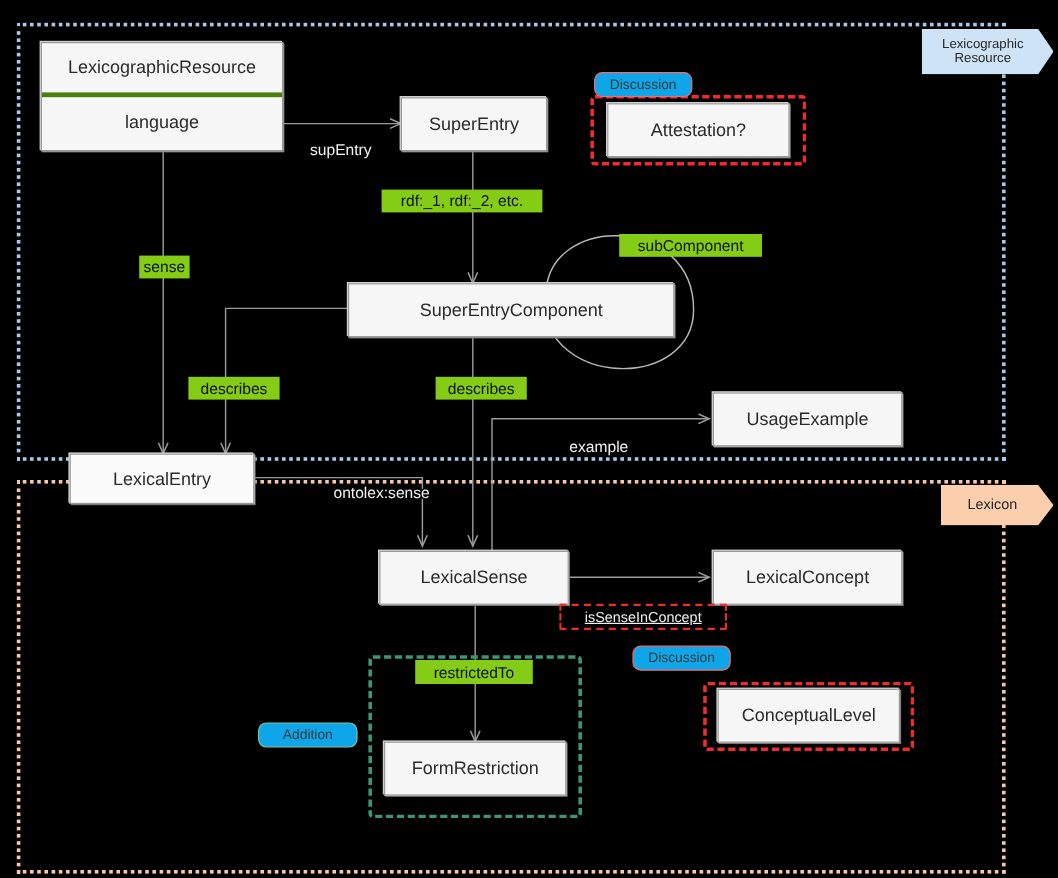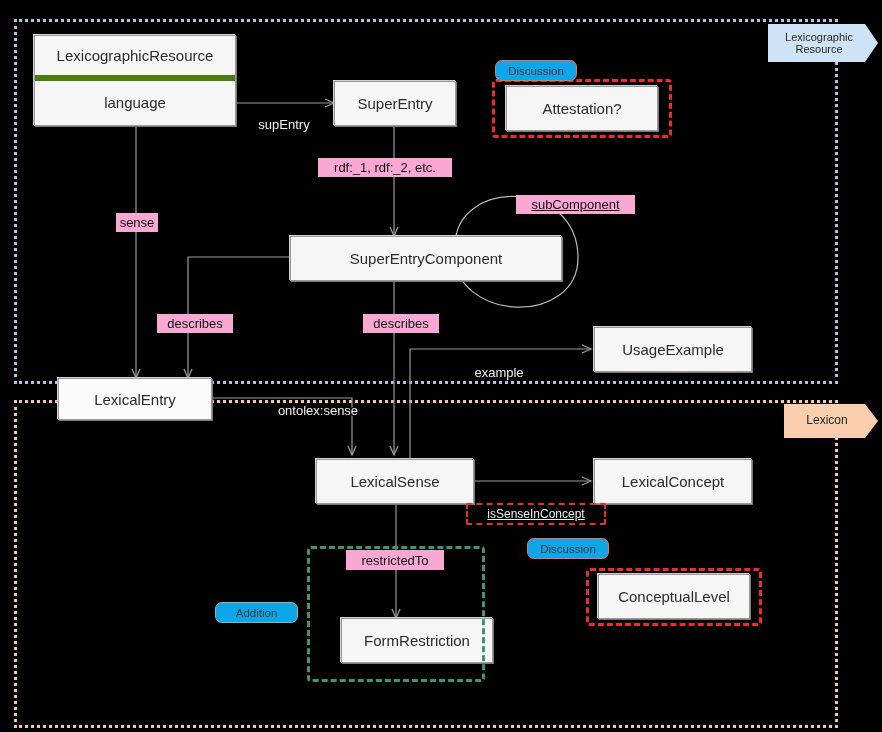--- a/index.html
+++ b/index.html
@@ -23,39 +23,39 @@
 
   
   .node{position:absolute;box-sizing:border-box;background:#f6f6f6;
         border:1px solid #9a9a9a;
         box-shadow:1px 1px 0 0 #7a7a7a, -1px -1px 0 0 #cfcfcf;
         display:flex;align-items:center;justify-content:center;
         color:#2b2b2b;font-size:15px;text-align:center;}
   .node.stacked{display:block;}
   .node .row{display:flex;align-items:center;justify-content:center;
              height:50%;box-sizing:border-box;}
-  .node .row.top{border-bottom:6px solid #4d7c0f;}
+  .node .row.top{border-bottom:4px solid #4d7c0f;}
 
   
   .hl{position:absolute;box-sizing:border-box;border-radius:4px;}
   .hl.red{border:3px dashed #ed2d2d;}
   .hl.green{border:3px dashed #3f9471;}
 
   
   .badge{position:absolute;box-sizing:border-box;background:#0ea5e9;
          border-radius:7px;font-size:11.5px;color:#3a3a3a;
          display:flex;align-items:center;justify-content:center;}
   .badge.red{border:1.5px solid #f36b6b;}
   .badge.green{border:1.5px solid #7fc0a4;}
 
   
   .elabel{position:absolute;box-sizing:border-box;
           display:flex;align-items:center;justify-content:center;
           font-size:13px;white-space:nowrap;}
-  .elabel.onwhite{background:#f9a8d4;color:#111;padding:0 2px;}
+  .elabel.onwhite{background:#84cc16;color:#111;padding:0 2px;}
   .elabel.ondark{color:#f2f2f2;
      text-shadow:-1px -1px 0 #000,1px -1px 0 #000,-1px 1px 0 #000,1px 1px 0 #000,
                   0 -1px 0 #000,0 1px 0 #000,-1px 0 0 #000,1px 0 0 #000;}
   .elabel.boxed{border:2px dashed #ed2d2d;padding:0 4px;border-radius:2px;}
 
   svg.wires{position:absolute;left:0;top:0;width:882px;height:732px;
             pointer-events:none;}
 </style>
 </head>
 <body>
@@ -118,41 +118,41 @@
   <div class="node" style="left:290px;top:236px;width:272px;height:45px;">SuperEntryComponent</div>
 
   <div class="node" style="left:594px;top:327px;width:158px;height:45px;">UsageExample</div>
 
   <div class="node" style="left:58px;top:378px;width:154px;height:42px;background:#fbfbfb;">LexicalEntry</div>
 
   <div class="node" style="left:316px;top:459px;width:158px;height:45px;">LexicalSense</div>
 
   <div class="node" style="left:594px;top:459px;width:158px;height:45px;">LexicalConcept</div>
 
-  <div class="node" style="left:320px;top:618px;width:152px;height:45px;margin-left:21px;">FormRestriction</div>
+  <div class="node" style="left:320px;top:618px;width:152px;height:45px;">FormRestriction</div>
 
   <div class="node" style="left:598px;top:574px;width:152px;height:45px;">ConceptualLevel</div>
 
   <div class="hl red" style="left:492px;top:79px;width:180px;height:59px;"></div>
 
   <div class="hl red" style="left:586px;top:568px;width:176px;height:58px;"></div>
 
   <div class="hl green" style="left:307px;top:546px;width:178px;height:136px;"></div>
 
   <div class="badge red" style="left:495px;top:60px;width:82px;height:21px;">Discussion</div>
 
   <div class="badge red" style="left:527px;top:538px;width:82px;height:21px;">Discussion</div>
 
   <div class="badge green" style="left:215px;top:602px;width:83px;height:21px;">Addition</div>
 
   <div class="elabel ondark" style="left:249px;top:116px;width:70px;height:16px;">supEntry</div>
 
   <div class="elabel onwhite" style="left:318px;top:158px;width:134px;height:19px;">rdf:_1, rdf:_2, etc.</div>
 
-  <div class="elabel onwhite" style="left:516px;top:195px;width:119px;height:19px;text-decoration:underline;">subComponent</div>
+  <div class="elabel onwhite" style="left:516px;top:195px;width:119px;height:19px;">subComponent</div>
 
   <div class="elabel onwhite" style="left:116px;top:213px;width:42px;height:19px;">sense</div>
 
   <div class="elabel onwhite" style="left:157px;top:314px;width:76px;height:19px;">describes</div>
 
   <div class="elabel onwhite" style="left:363px;top:314px;width:76px;height:19px;">describes</div>
 
   <div class="elabel ondark" style="left:464px;top:364px;width:70px;height:17px;">example</div>
 
   <div class="elabel ondark" style="left:264px;top:402px;width:108px;height:17px;">ontolex:sense</div>

